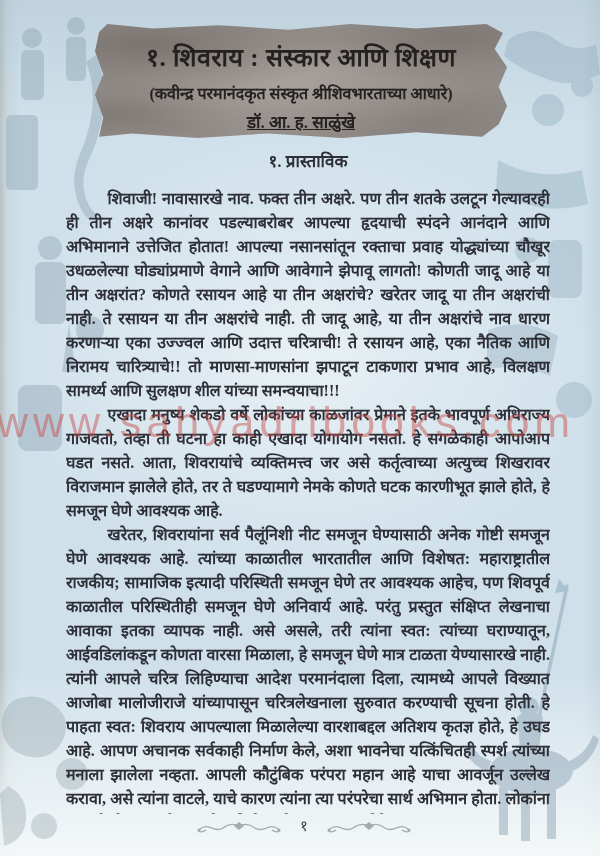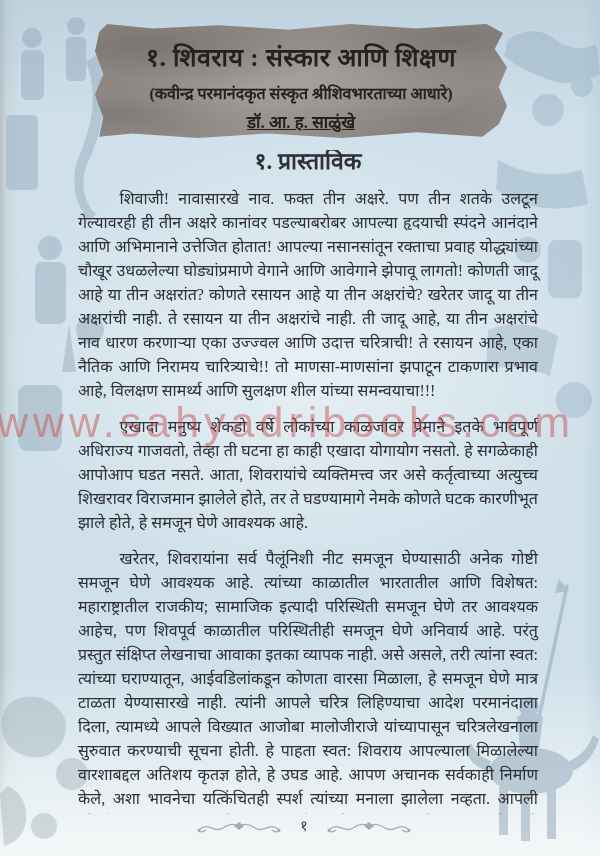--- a/index.html
+++ b/index.html
@@ -41,23 +41,23 @@
   .title-box .subtitle{font-size:16px;font-weight:bold;margin-top:9px;text-align:center;}
   .title-box .author{font-size:17px;font-weight:bold;margin-top:6px;text-decoration:underline;}
 
   
   .text-block{
     position:absolute;left:66px;right:58px;top:150px;bottom:42px;
     overflow:hidden;
     font-size:16px;line-height:24px;color:#2f2f38;text-align:justify;
   }
   .section-heading{
-    text-align:center;font-weight:bold;font-size:23px;margin-bottom:13px;
+    text-align:center;font-weight:bold;font-size:17px;margin-bottom:13px;
   }
-  .text-block p{margin:12px;text-indent:2.6em;}
+  .text-block p{margin:0;text-indent:2.6em;font-weight:bold;}
 
   
   .watermark{
     position:absolute;top:398px;left:-3px;width:620px;
     font-family:"Liberation Sans","DejaVu Sans",sans-serif;
     font-size:43px;letter-spacing:5px;white-space:nowrap;
     color:rgba(199,78,74,0.48);
     z-index:6;pointer-events:none;
   }
 

